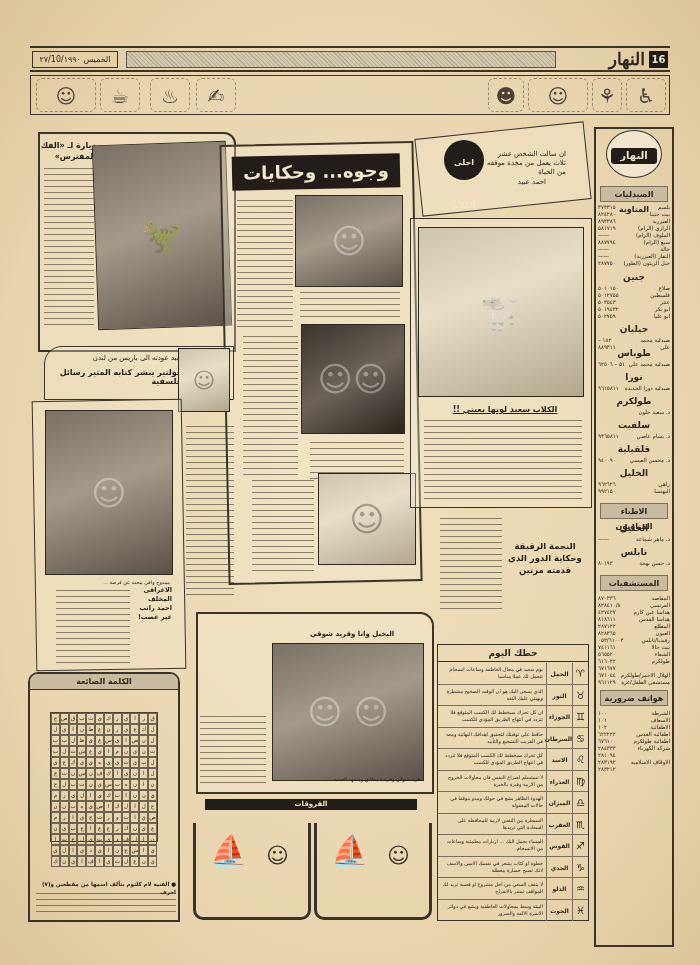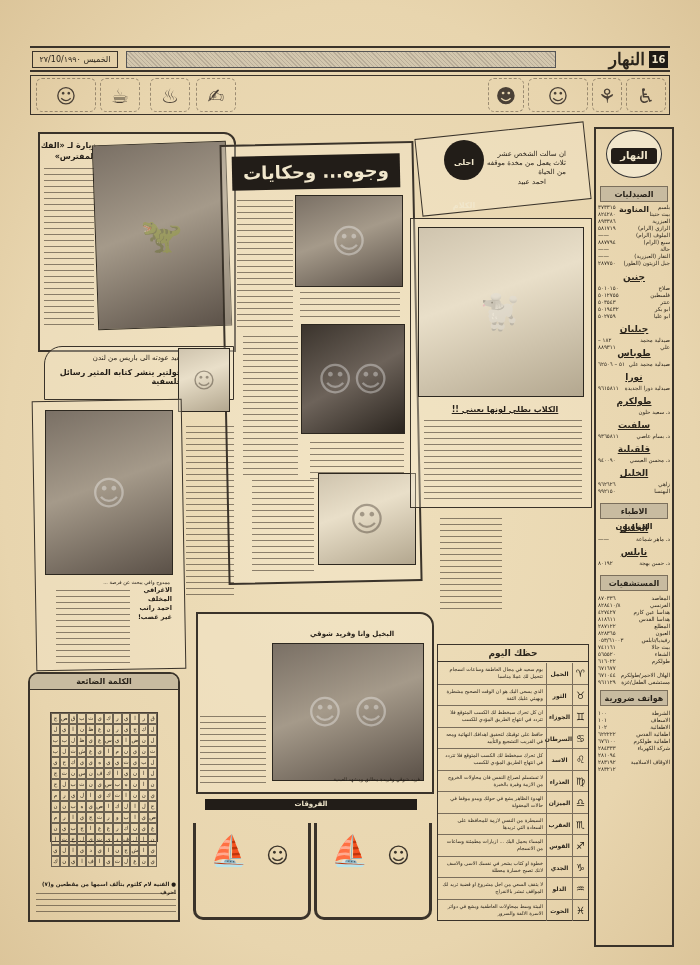--- a/index.html
+++ b/index.html
@@ -40,21 +40,21 @@
   .headline { position: absolute; font-family: "DejaVu Sans", sans-serif; font-weight: bold; direction: rtl; text-align: right; color: #231d16; }
   .small { font-size: 7px; line-height: 9px; }
 
   .black-band { position: absolute; background: #221d18; color: #f1e7cc; text-align: center; font-weight: bold; }
 
   
   .sidebar { left: 594px; top: 127px; width: 80px; height: 820px; border: 2px solid #3a332a; }
   .side-logo { left: 606px; top: 130px; width: 56px; height: 48px; border-radius: 50%; border: 1px solid #333; background: #f1e6cb; }
   .side-logo-inner { position: absolute; left: 4px; top: 17px; width: 46px; height: 16px; background: #221d18; color: #f1e7cc; font-size: 10px; font-weight: bold; text-align: center; line-height: 16px; border-radius: 3px; }
   .side-head { position: absolute; left: 600px; width: 68px; height: 16px; background: #c8bba0; border: 1px solid #7b6f5c; font-size: 8px; font-weight: bold; text-align: center; line-height: 15px; direction: rtl; }
-  .side-city { position: absolute; left: 598px; width: 72px; font-size: 9px; font-weight: bold; text-align: center; direction: rtl; text-decoration: underline; }
+  .side-city { position: absolute; left: 598px; width: 72px; font-size: 9px; font-weight: bold; text-align: center; direction: rtl; }
   .side-row { position: absolute; left: 598px; width: 72px; font-size: 5.5px; line-height: 7px; direction: rtl; display: flex; justify-content: space-between; }
   .side-row .num { direction: ltr; }
 
   
   .horo { left: 437px; top: 644px; width: 152px; height: 277px; border: 1px solid #3a332a; }
   .horo-title { left: 438px; top: 645px; width: 150px; height: 17px; font-size: 9px; font-weight: bold; text-align: center; line-height: 17px; border-bottom: 1px solid #3a332a; }
   .horo-row { position: absolute; left: 438px; width: 150px; height: 21.5px; border-bottom: 1px solid #7a6e5c; display: flex; direction: rtl; }
   .horo-icon { width: 16px; border-left: 1px solid #7a6e5c; font-size: 10px; text-align: center; line-height: 21px; }
   .horo-name { width: 26px; border-left: 1px solid #7a6e5c; font-size: 6px; font-weight: bold; text-align: center; line-height: 21px; }
   .horo-text { flex: 1; font-size: 5px; line-height: 7px; padding: 3px 3px 0 3px; direction: rtl; text-align: right; overflow: hidden; }
@@ -119,40 +119,41 @@
   <div class="abs" style="left:444px;top:140px;width:40px;height:40px;border-radius:50%;background:#221d18;color:#f1e7cc;font-weight:bold;font-size:14px;line-height:40px;text-align:center;">
     <span style="font-size:8px;">احلى الكلام</span>
   </div>
   <div class="headline small" style="left:486px;top:150px;width:80px;font-weight:normal;">ان سالت الشخص عشر ثلاث يعمل من مخدة موقفه من الحياة</div>
   <div class="headline small" style="left:486px;top:178px;width:60px;font-weight:normal;">احمد عبيد</div>
 
   <div class="frame thin" style="left:410px;top:218px;width:182px;height:290px;"></div>
   <div class="photo light" style="left:418px;top:227px;width:166px;height:170px;">
       <div class="photo-glyph" style="color:rgba(40,30,20,0.35);">🐩</div>
     </div>
-  <div class="headline" style="left:430px;top:405px;width:150px;font-size:8px;text-align:center;text-decoration:underline;">الكلاب بطلي لونها بعيني !!</div>
+  <div class="headline" style="left:430px;top:405px;width:150px;font-size:8px;text-align:center;text-decoration:underline;">الكلاب سعيد لونها بعيني !!</div>
   <div class="textlines" style="left:424px;top:420px;width:158px;height:80px;"></div>
 
   <div class="frame thin" style="left:44px;top:346px;width:190px;height:54px;border-radius:18px 0 0 0;"></div>
   <div class="headline" style="left:52px;top:354px;width:130px;font-size:7px;font-weight:normal;">بعيد عودته الى باريس من لندن</div>
   <div class="headline" style="left:52px;top:368px;width:130px;font-size:8px;">فولتير ينشر كتابه المثير رسائل فلسفية</div>
   <div class="photo light" style="left:178px;top:348px;width:52px;height:64px;">
       <div class="photo-glyph" style="font-size:22px;color:rgba(40,30,20,0.4);">☺</div>
     </div>
   <div class="textlines" style="left:186px;top:426px;width:48px;height:170px;"></div>
 
   <div class="frame thin" style="left:34px;top:400px;width:150px;height:270px;transform:rotate(-1deg);"></div>
   <div class="photo grey" style="left:45px;top:410px;width:128px;height:165px;">
       <div class="photo-glyph">☺</div>
     </div>
   <div class="headline small" style="left:50px;top:578px;width:120px;font-weight:normal;font-size:5px;">ممدوح وافي يبحث عن فرصة ... </div>
   <div class="headline" style="left:132px;top:586px;width:40px;font-size:6.5px;line-height:9px;">الاغراقي المخلف احمد راتب غير غضب!</div>
   <div class="textlines" style="left:56px;top:590px;width:74px;height:74px;"></div>
 
   <div class="textlines" style="left:440px;top:518px;width:62px;height:95px;"></div>
+  <div class="headline" style="left:503px;top:540px;width:84px;font-size:8.5px;line-height:12px;text-align:center;">النجمة الرقيقة وحكاية الدور الذي قدمته مرتين</div>
 
   <div class="frame" style="left:196px;top:612px;width:238px;height:182px;border-radius:0 14px 0 0;"></div>
   <div class="headline" style="left:310px;top:630px;width:110px;font-size:7px;text-align:left;">البخيل وانا وفريد شوقي</div>
   <div class="photo grey" style="left:272px;top:643px;width:152px;height:138px;">
       <div class="photo-glyph">☺ ☺</div>
     </div>
   <div class="headline small" style="left:300px;top:775px;width:120px;font-weight:normal;font-size:5px;">فريد شوقي وفريدة مطابق ومشهد العبدية</div>
   <div class="textlines" style="left:200px;top:716px;width:66px;height:70px;"></div>
 
   <div class="abs horo"></div>

